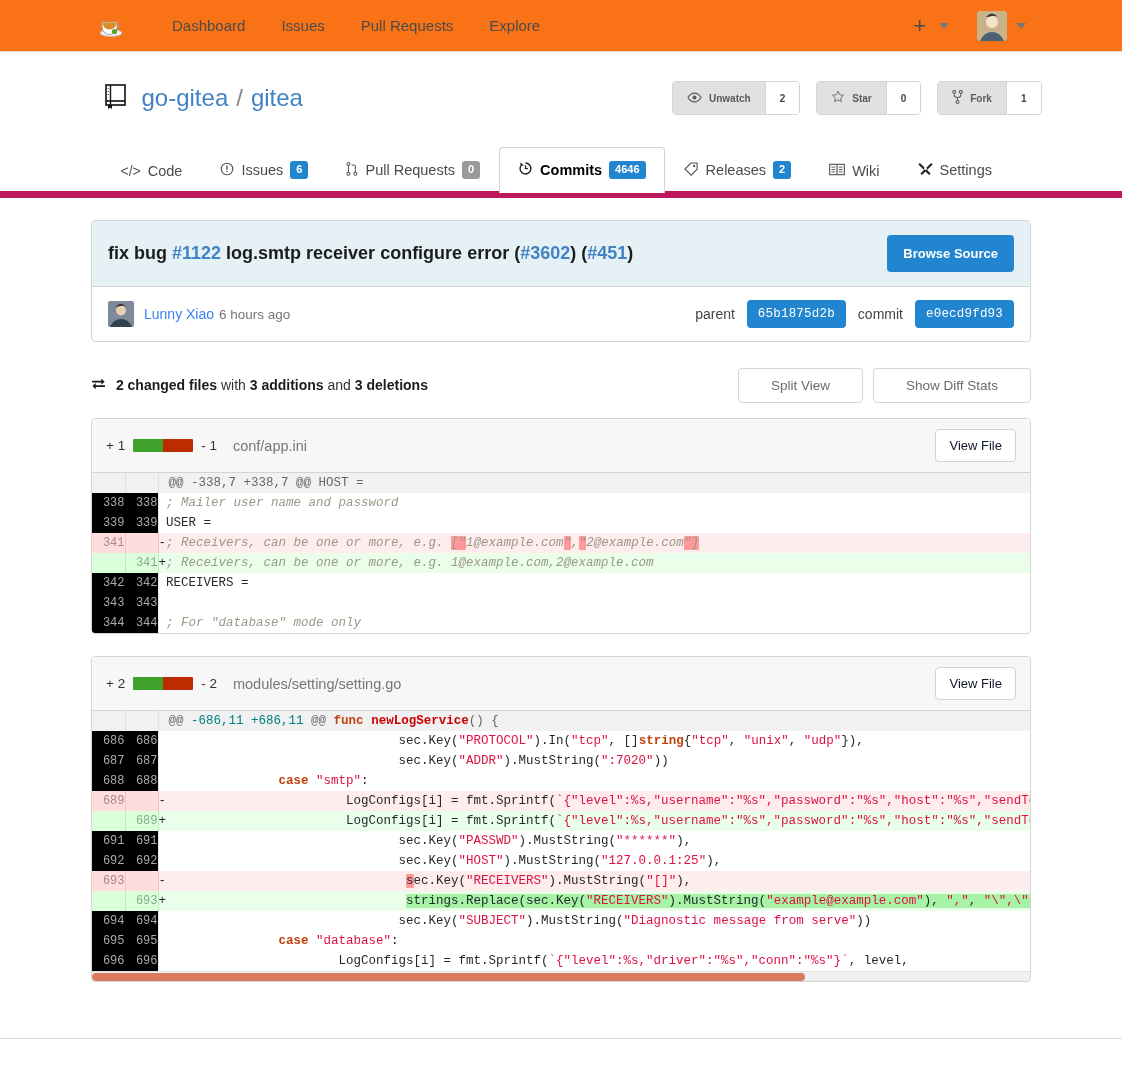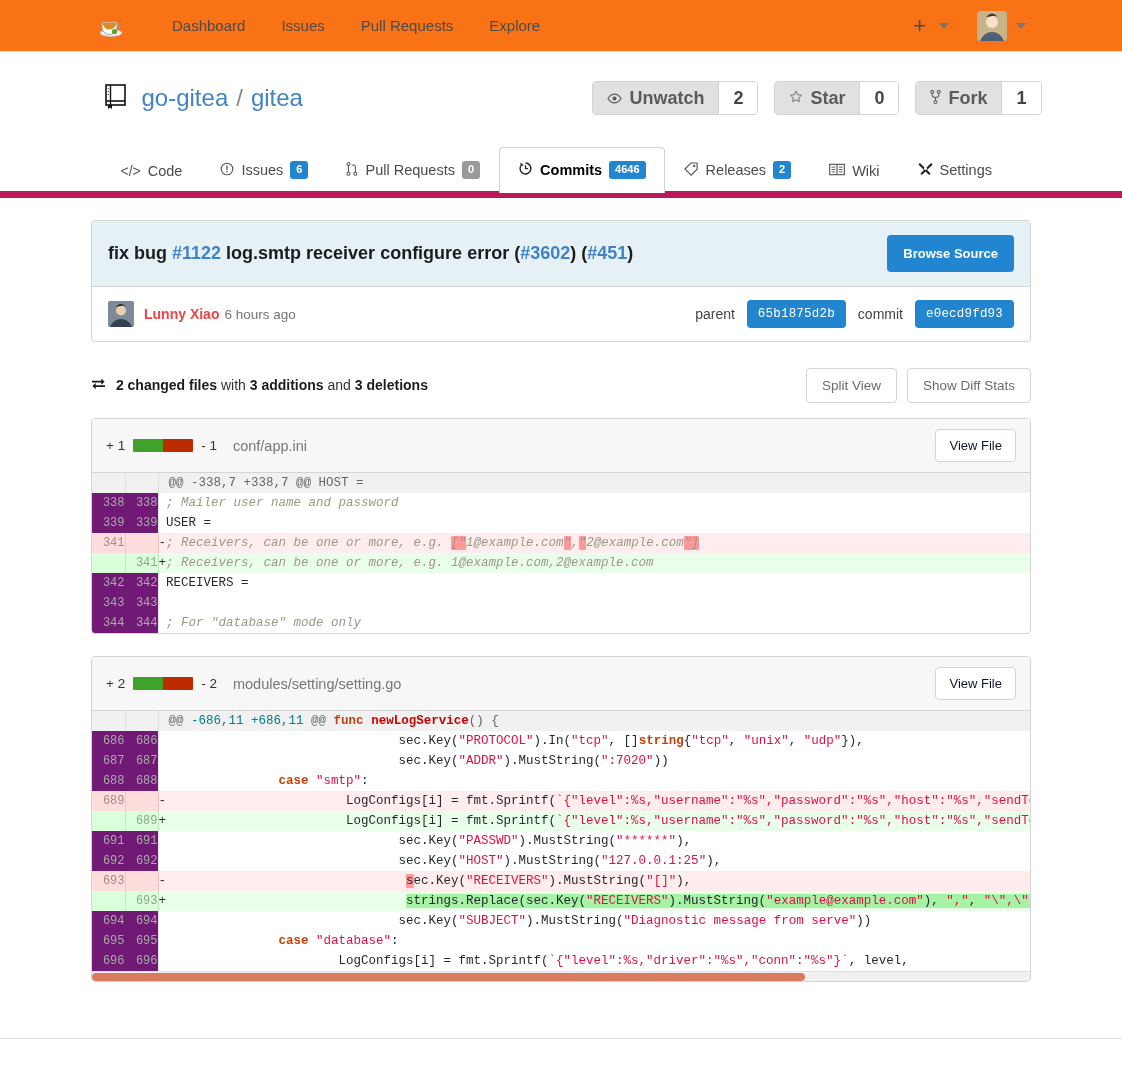--- a/index.html
+++ b/index.html
@@ -90,21 +90,21 @@
     font-size: 24px;
     display: flex; align-items: baseline; gap: 8px;
   }
   .repo-path .slash { color: #888; font-weight: 300; }
   .repo-actions { margin-left: auto; display: flex; gap: 16px; }
   .btn-group {
     display: flex; align-items: stretch;
     border-radius: 4px; overflow: hidden;
     border: 1px solid #d4d4d5;
     height: 34px;
-    font-size: 18px;
+    font-size: 10px;
     font-weight: bold;
   }
   .btn-group .btn-main {
     background: #e0e1e2;
     color: #5b5b5b;
     padding: 0 14px;
     display: flex; align-items: center; gap: 7px;
   }
   .btn-group .btn-count {
     background: #fff;
@@ -193,21 +193,21 @@
   .commit-meta {
     padding: 13px 16px;
     display: flex; align-items: center;
   }
   .author-avatar {
     width: 26px; height: 26px; border-radius: 3px;
     background: #5a6876; margin-right: 10px;
     display: flex; align-items: center; justify-content: center;
     font-size: 14px; overflow: hidden; color: #fff;
   }
-  .author-name { font-weight: bold; color: #ef4444; font-size: 14px; }
+  .author-name { font-weight: normal; color: #3b82f6; font-size: 14px; }
   .commit-time { color: #767676; font-size: 13.5px; margin-left: 5px; }
   .sha-group { margin-left: auto; display: flex; align-items: center; gap: 12px; }
   .sha-label { color: #444; font-size: 14px; }
   .sha-chip {
     background: #2185d0; color: #fff;
     font-family: "Liberation Mono", monospace;
     font-size: 12.5px;
     padding: 7px 11px;
     border-radius: 4px;
     letter-spacing: .2px;
@@ -221,21 +221,21 @@
   }
   .diff-stat-text { font-size: 14px; color: #333; }
   .diff-stat-text b { color: #1b1c1d; }
   .diff-stat-icon { margin-right: 6px; font-size: 14px; color: #1b1c1d; }
   .diff-stats-actions { margin-left: auto; display: flex; gap: 10px; }
   .btn-outline {
     border: 1px solid #d4d4d5;
     background: #fff;
     color: #6b6b6b;
     font-size: 13.5px;
-    padding: 9px 15px;
+    padding: 9px 32px;
     border-radius: 4px;
     font-family: "Liberation Sans", sans-serif;
   }
 
   
   .diff-file {
     border: 1px solid #d4d4d5;
     border-radius: 4px;
     margin-bottom: 22px;
     background: #fff;
@@ -284,21 +284,21 @@
     font-family: "Liberation Mono", "DejaVu Sans Mono", monospace;
     font-size: 12.5px;
     table-layout: fixed;
   }
   table.diff td { padding: 0; vertical-align: top; }
   td.lineno {
     width: 33px;
     text-align: right;
     padding: 2px 7px 2px 4px;
     color: #aaa;
-    background: #701a75;
+    background: #000000;
     user-select: none;
     font-size: 12px;
     line-height: 20px;
     border-right: 1px solid transparent;
   }
   td.lineno.second { border-right: 1px solid #e8e8e8; }
   td.code {
     padding: 2px 0 2px 10px;
     line-height: 20px;
     white-space: pre;

